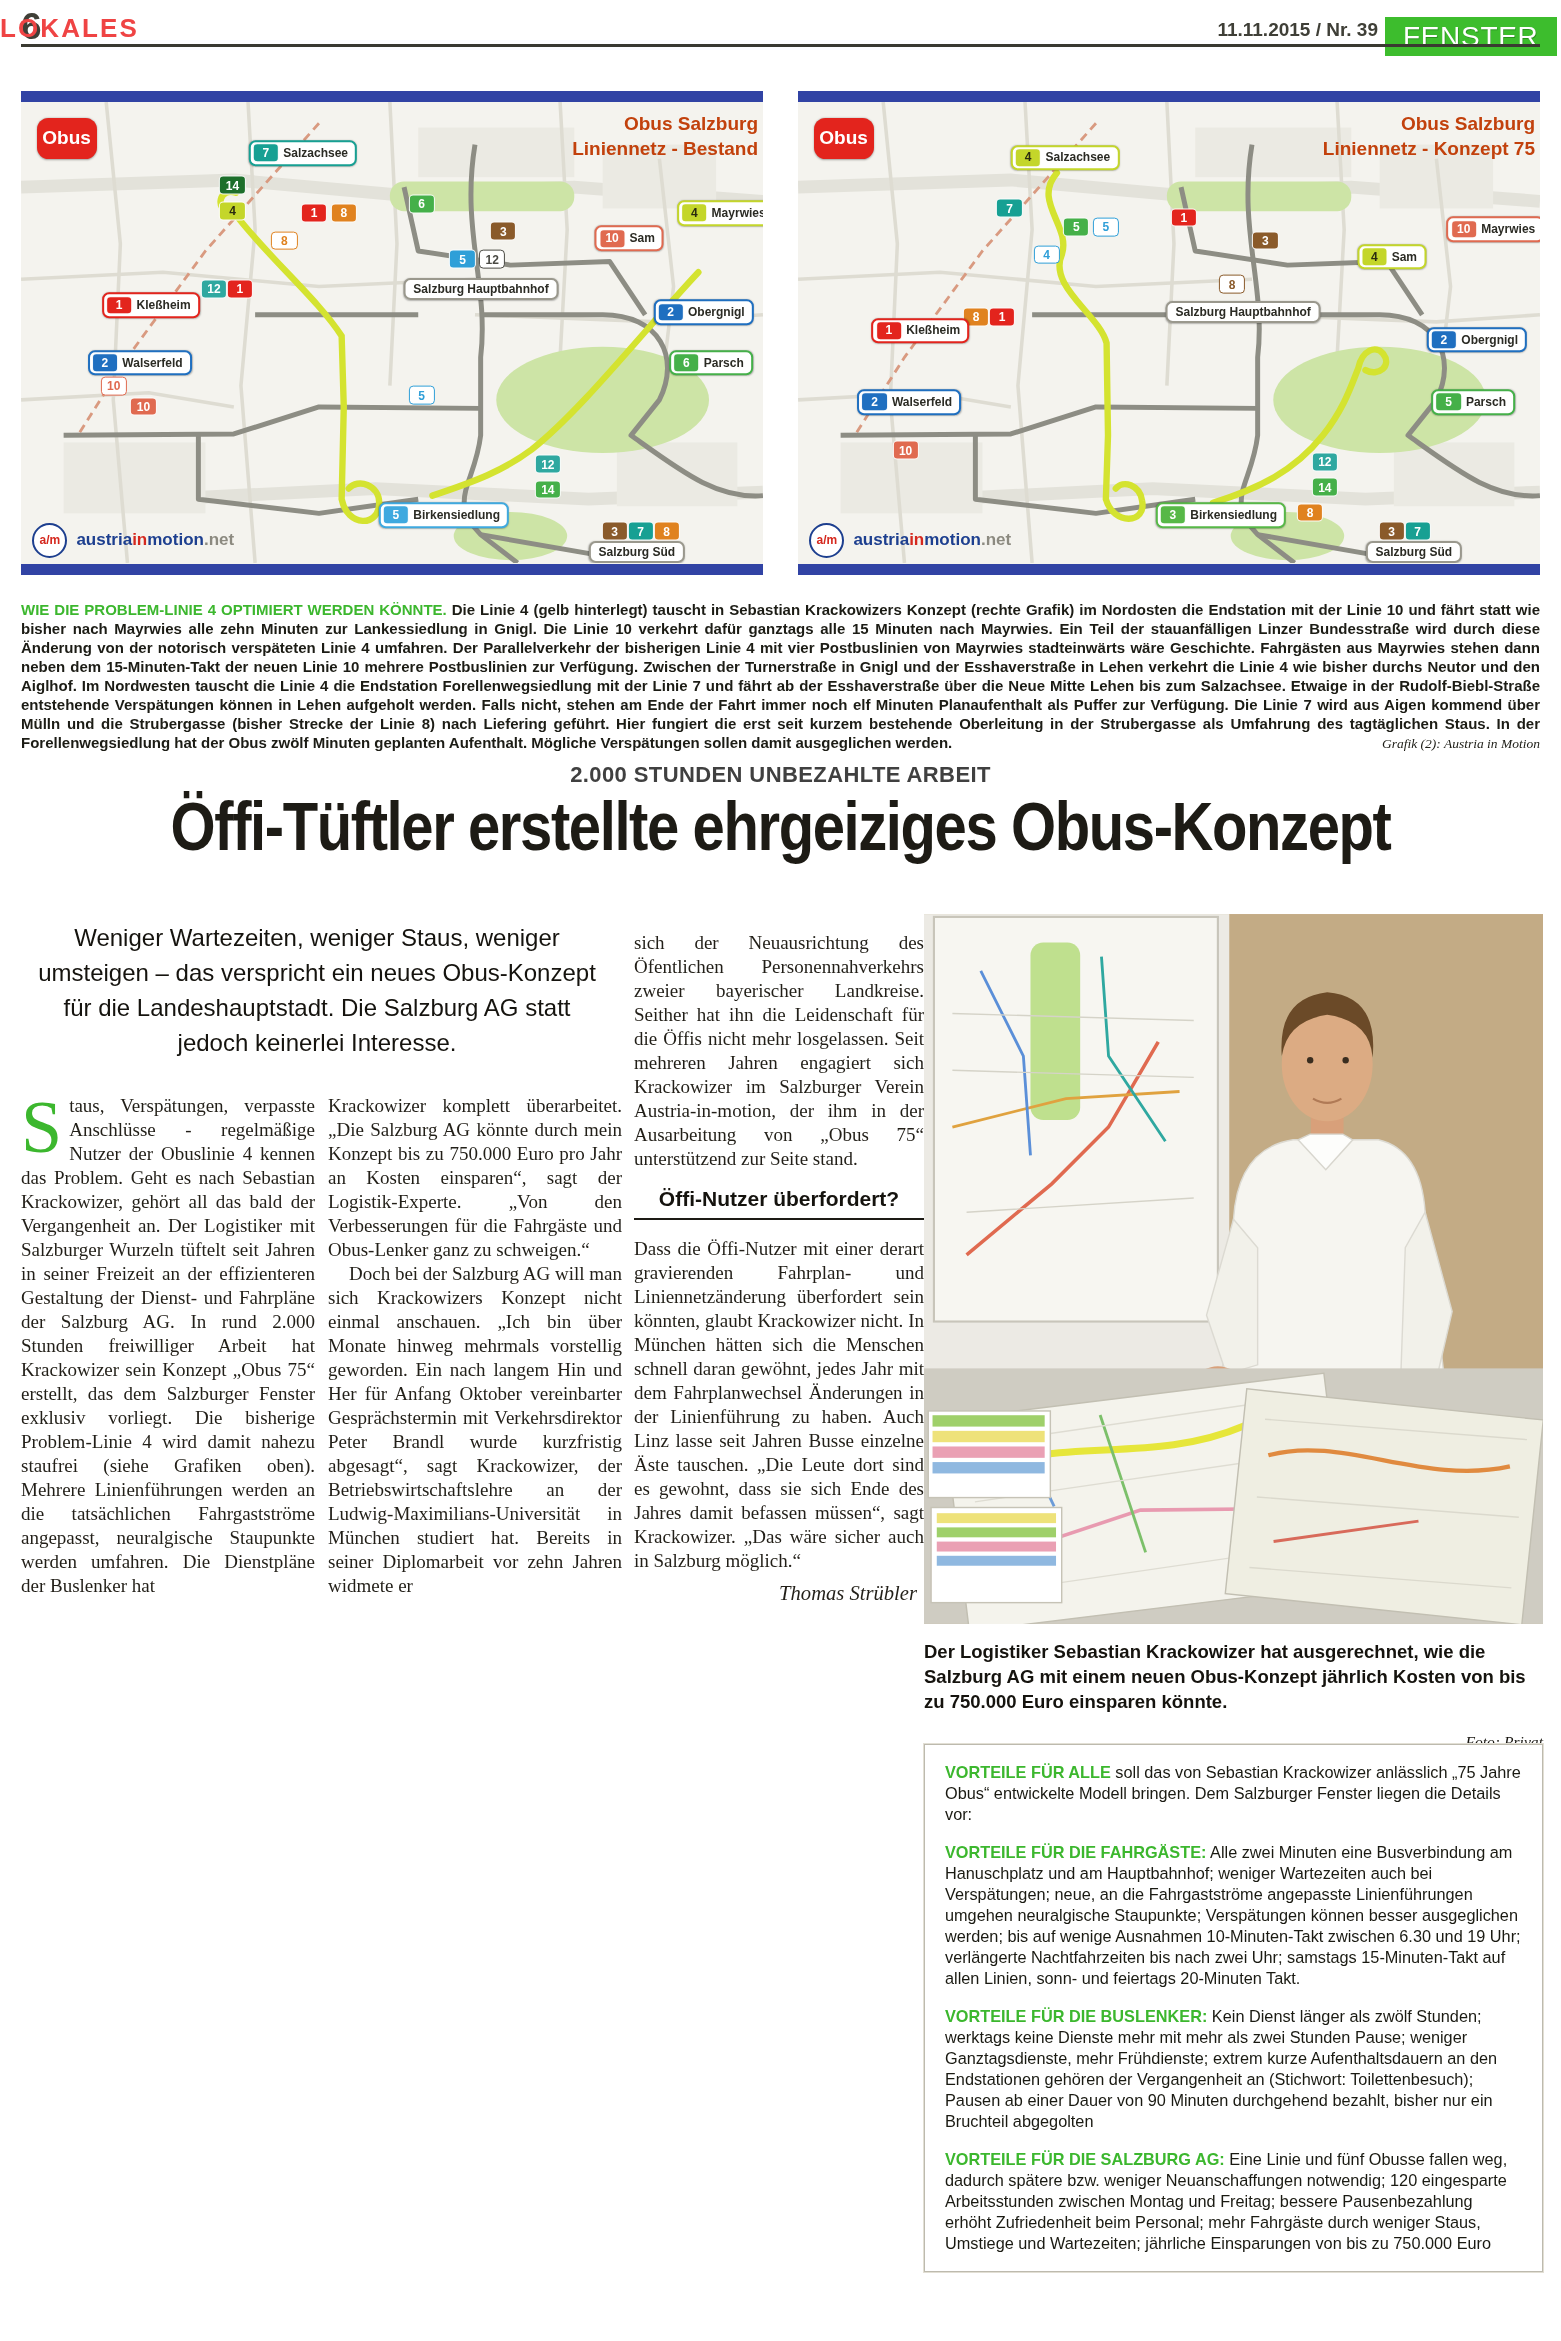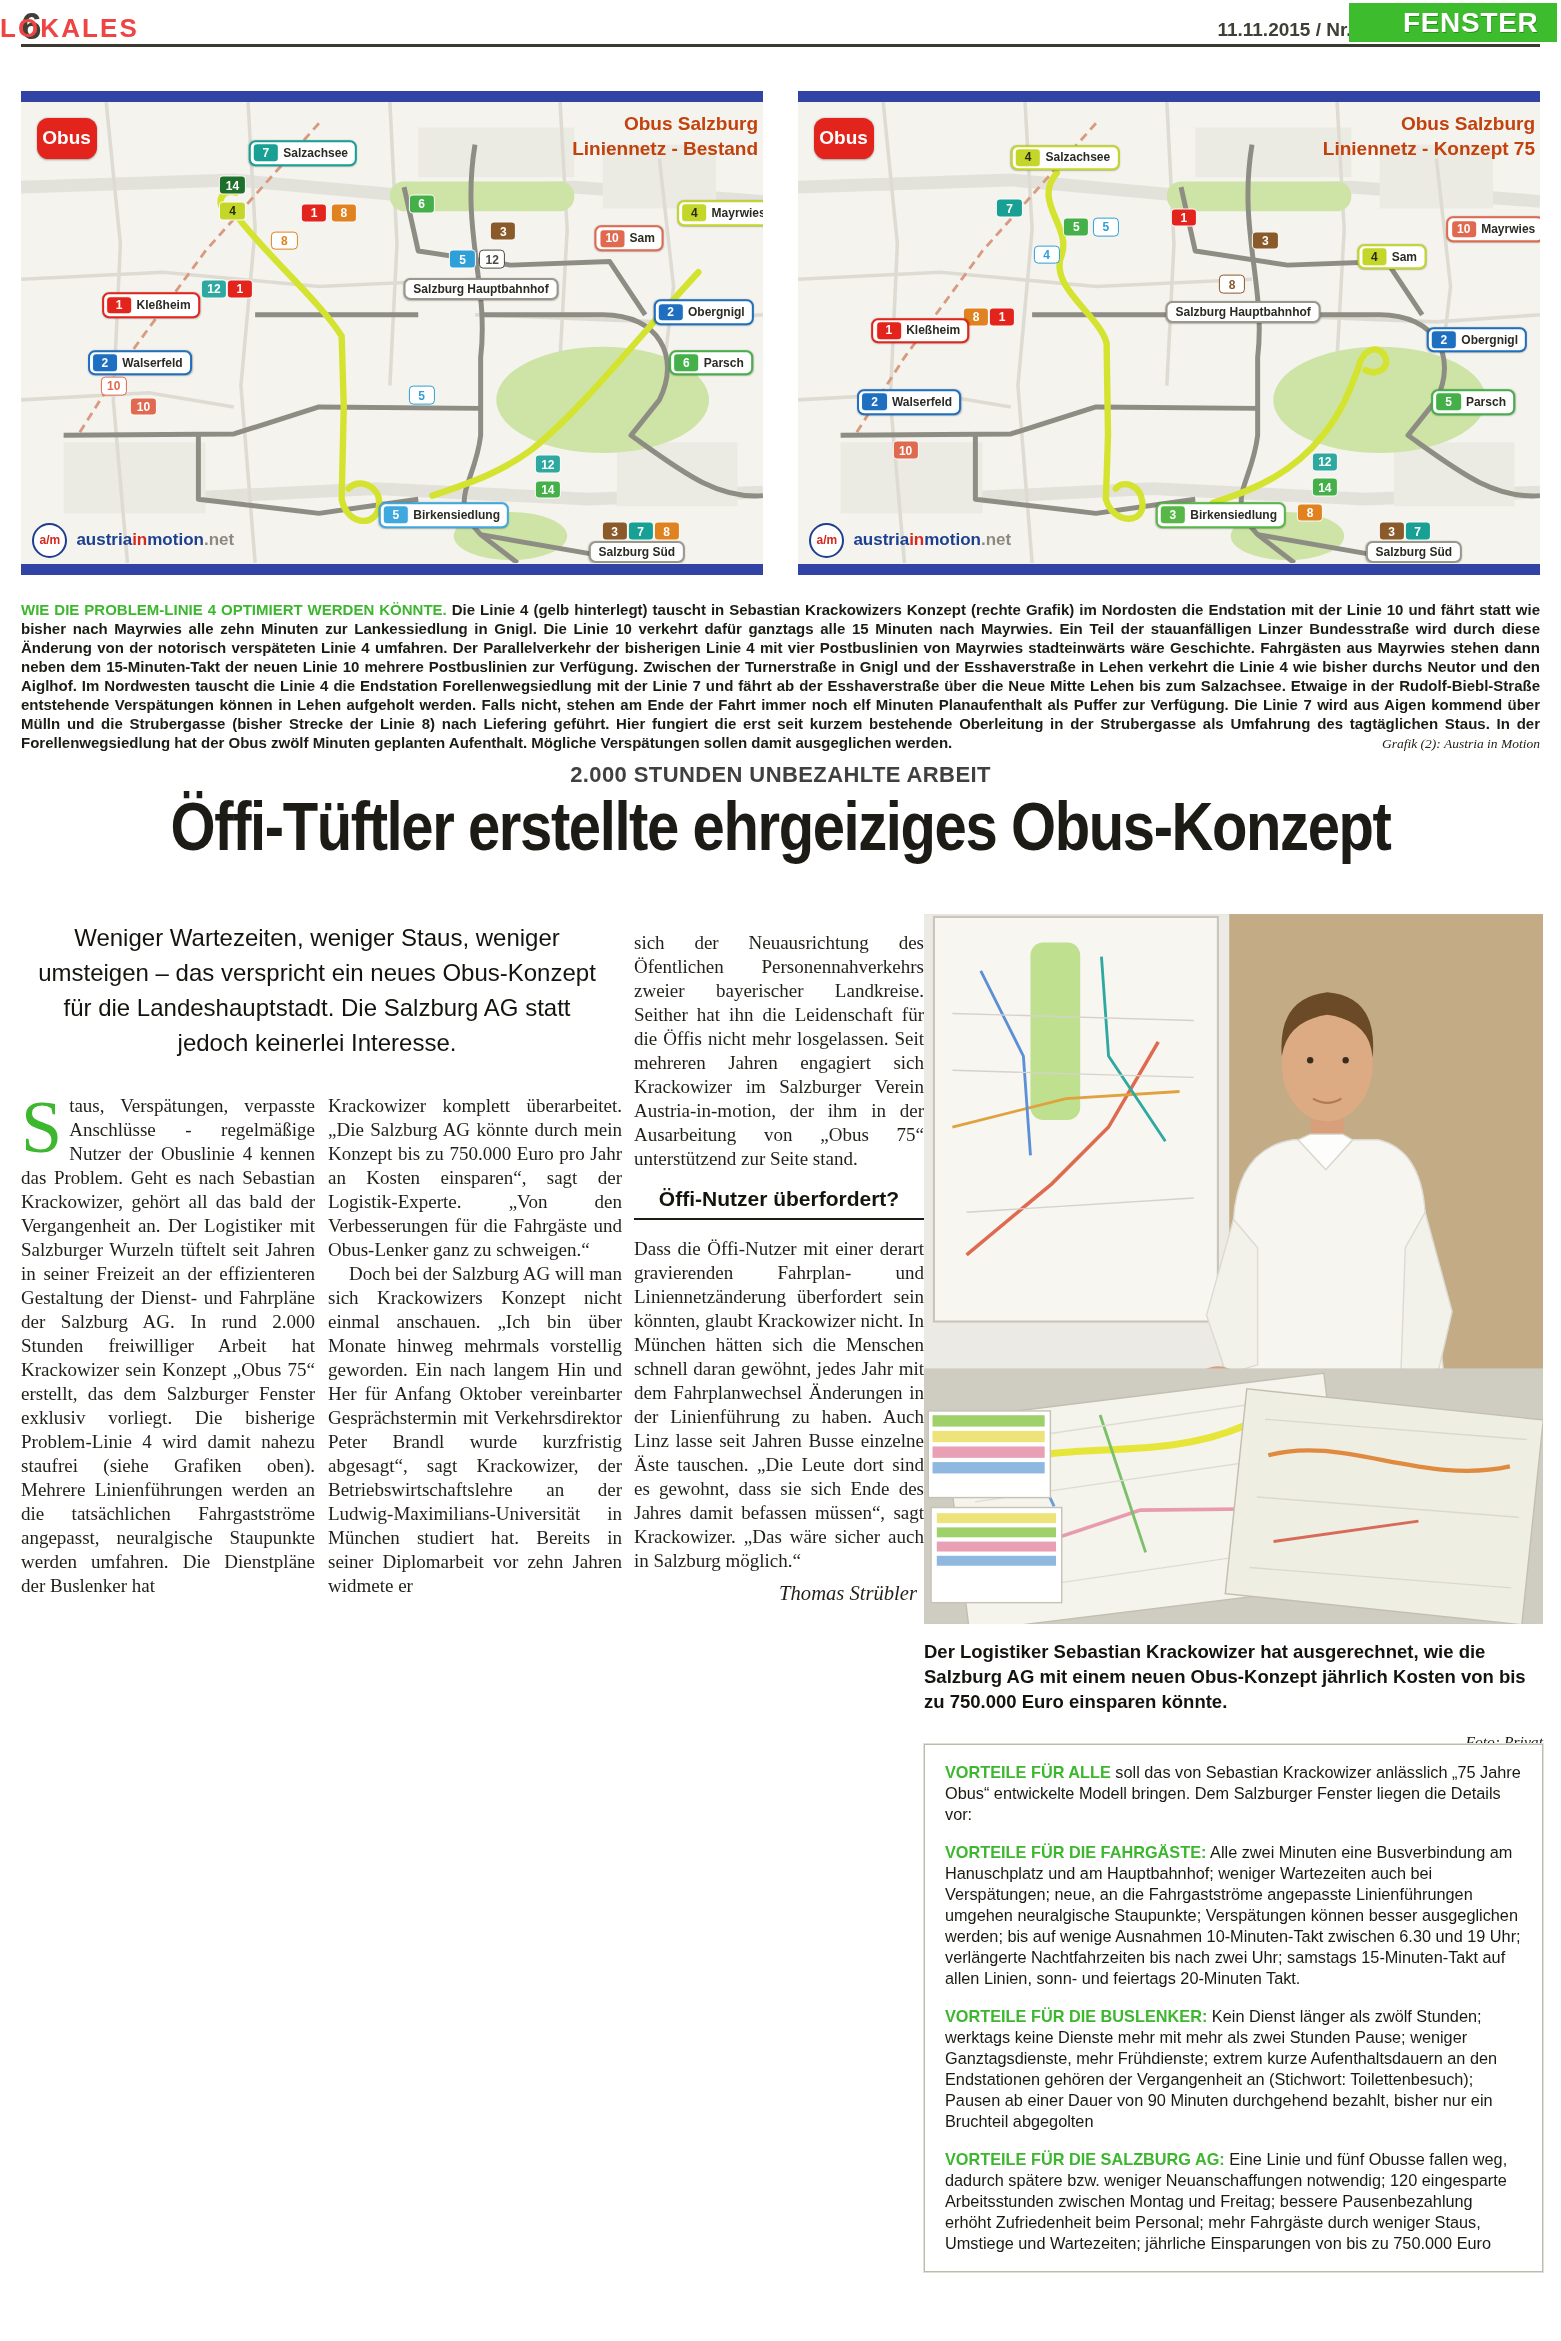--- a/index.html
+++ b/index.html
@@ -3,23 +3,23 @@
 <meta charset="utf-8">
 <style>
   html,body{margin:0;padding:0;background:#ffffff;}
   .page{position:relative;width:1561px;height:2342px;background:#fff;overflow:hidden;
         font-family:"Liberation Sans",sans-serif;color:#1d1b15;}
   
   .pagenum{position:absolute;left:21px;top:5.7px;font-size:37px;font-weight:bold;color:#3f3f37;}
   .section-title{position:absolute;left:0;top:12.8px;width:100%;text-align:left;
         font-size:26px;font-weight:bold;letter-spacing:2.1px;color:#ef4444;}
   .issue-date{position:absolute;right:183px;top:18.5px;font-size:19px;font-weight:bold;color:#3f3f37;}
-  .brand{position:absolute;right:4.3px;top:3px;width:172px;height:39px;background:#3dbd2d;
-        display:flex;align-items:center;justify-content:center;color:#fff;font-weight:bold;
-        font-size:28px;letter-spacing:0.7px;text-shadow:0.7px 0.7px 0 #2a8f1e;padding-left:36px;}
+  .brand{position:absolute;right:4.3px;top:17px;width:172px;height:39px;background:#3dbd2d;
+        display:flex;align-items:center;justify-content:center;color:#fff;font-weight:normal;
+        font-size:28px;letter-spacing:0.7px;text-shadow:0.7px 0.7px 0 #2a8f1e;}
   .header-rule{position:absolute;left:21px;top:44px;width:1519px;height:2.8px;background:#3a3a31;}
   
   .map-panel{position:absolute;top:91px;width:742px;height:484px;background:#f4f3ee;}
   .map-panel.left{left:21px;} .map-panel.right{left:798px;}
   .map-bar{position:absolute;left:0;width:100%;height:11.4px;background:#3143a4;}
   .map-bar.top{top:0;} .map-bar.bottom{bottom:0;}
   .map-body{position:absolute;left:0;top:11.4px;width:742px;height:461px;overflow:hidden;}
   .map-body svg{position:absolute;left:0;top:0;}
   .map-title{position:absolute;right:5px;top:10px;text-align:right;font-size:19px;line-height:1.3;
         font-weight:bold;color:#c2410c;}

